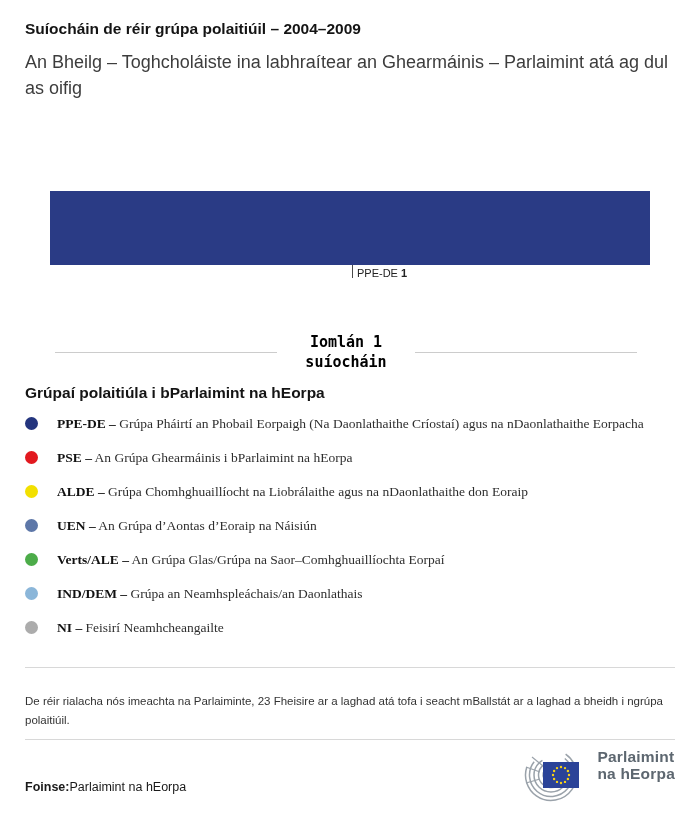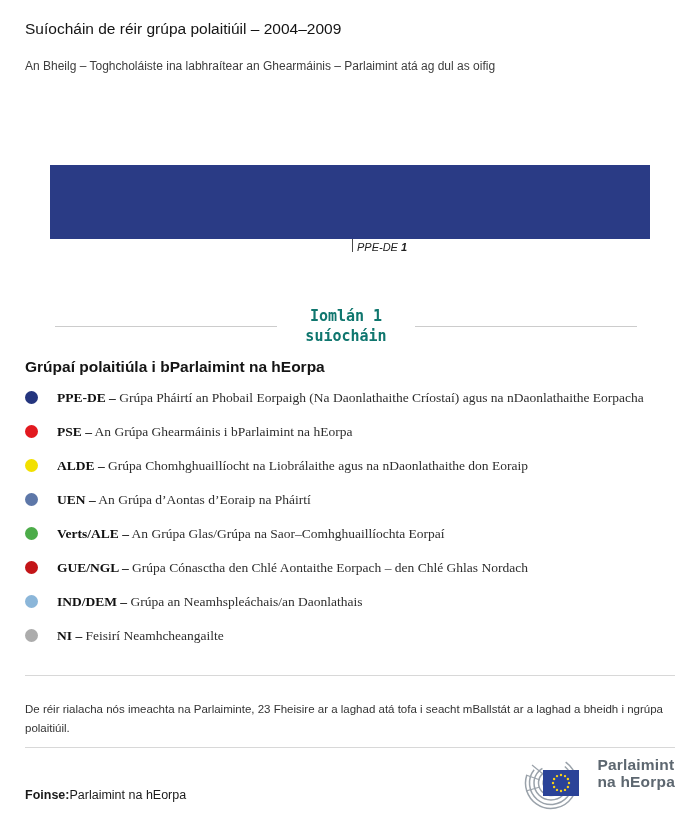--- a/index.html
+++ b/index.html
@@ -4,34 +4,34 @@
 <style>
   html, body { margin: 0; padding: 0; background: #ffffff; }
   body {
     width: 700px; height: 825px;
     font-family: "Liberation Sans", sans-serif;
     color: #1a1a1a;
     overflow: hidden;
   }
   .page { box-sizing: border-box; width: 700px; height: 825px; padding: 0 25px; position: relative; }
 
-  .title { padding-top: 20px; font-size: 15.5px; font-weight: normal; color: #141414; }
-  .subtitle { margin-top: 20px; font-size: 12px; color: #3d3d3d; line-height: 1.45; max-width: 655px; }
+  .title { padding-top: 20px; font-size: 15.5px; font-weight: bold; color: #141414; }
+  .subtitle { margin-top: 11px; font-size: 18px; color: #3d3d3d; line-height: 1.45; max-width: 655px; }
 
   .chart { position: relative; margin-left: 25px; margin-top: 90px; width: 600px; height: 92px; }
   .bar { width: 100%; height: 74px; background: #2a3b85; }
   .tick { position: absolute; left: calc(50% + 2px); top: 74px; height: 13px; width: 0; border-left: 1px solid #4a4a4a; }
-  .bar-label { position: absolute; left: calc(50% + 7px); top: 76px; font-size: 11px; color: #222; white-space: nowrap; font-style: italic; }
+  .bar-label { position: absolute; left: calc(50% + 7px); top: 76px; font-size: 11px; color: #222; white-space: nowrap; }
   .bar-label .val { font-weight: bold; margin-left: 3px; }
 
   .total { display: flex; align-items: center; margin-top: 50px; }
   .total .line { flex: 1; height: 1px; background: #cccccc; }
   .total .line-left { margin-left: 30px; }
   .total .line-right { margin-right: 38px; }
-  .total .text { font-family: "DejaVu Sans Mono", monospace; font-weight: bold; font-size: 15px; line-height: 1.3; text-align: center; padding: 0 28px; color: #0f766e; }
+  .total .text { font-family: "DejaVu Sans Mono", monospace; font-weight: bold; font-size: 15px; line-height: 1.3; text-align: center; padding: 0 28px; color: #000000; }
 
   .legend-heading { margin-top: 12px; font-size: 15.5px; font-weight: bold; color: #141414; }
   .legend { margin-top: 12px; }
   .legend-item { display: flex; align-items: flex-start; margin-bottom: 13px; font-family: Liberation Serif, serif; }
   .dot { width: 13px; height: 13px; border-radius: 50%; flex: 0 0 13px; margin-top: 3px; margin-right: 19px; }
   .legend-text { font-size: 13.5px; line-height: 1.55; color: #2e2e2e; max-width: 608px; }
   .legend-text b { color: #111; }
 
   .rule { border: none; border-top: 1px solid #d8d8d8; margin: 0; }
   .rule-top { margin-top: 28px; }
@@ -83,32 +83,28 @@
       <span class="legend-text"><b>PSE –</b> <span>An Grúpa Ghearmáinis i bParlaimint na hEorpa</span></span>
     </div>
 
     <div class="legend-item">
       <span class="dot" style="background: rgb(242, 224, 0);"></span>
       <span class="legend-text"><b>ALDE –</b> <span>Grúpa Chomhghuaillíocht na Liobrálaithe agus na nDaonlathaithe don Eoraip</span></span>
     </div>
 
     <div class="legend-item">
       <span class="dot" style="background: rgb(93, 119, 168);"></span>
-      <span class="legend-text"><b>UEN –</b> <span>An Grúpa d’Aontas d’Eoraip na Pháirtí</span></span>
+      <span class="legend-text"><b>UEN –</b> <span>An Grúpa d’Aontas d’Eoraip na Náisiún</span></span>
     </div>
 
     <div class="legend-item">
       <span class="dot" style="background: rgb(76, 172, 73);"></span>
       <span class="legend-text"><b>Verts/ALE –</b> <span>An Grúpa Glas/Grúpa na Saor–Comhghuaillíochta Eorpaí</span></span>
     </div>
 
-    <div class="legend-item">
-      <span class="dot" style="background: rgb(195, 21, 24);"></span>
-      <span class="legend-text"><b>GUE/NGL –</b> <span>Grúpa Cónasctha den Chlé Aontaithe Eorpach – den Chlé Ghlas Nordach</span></span>
-    </div>
 
     <div class="legend-item">
       <span class="dot" style="background: rgb(139, 182, 217);"></span>
       <span class="legend-text"><b>IND/DEM –</b> <span>Grúpa an Neamhspleáchais/an Daonlathais</span></span>
     </div>
 
     <div class="legend-item">
       <span class="dot" style="background: rgb(172, 172, 172);"></span>
       <span class="legend-text"><b>NI –</b> <span>Feisirí Neamhcheangailte</span></span>
     </div>

